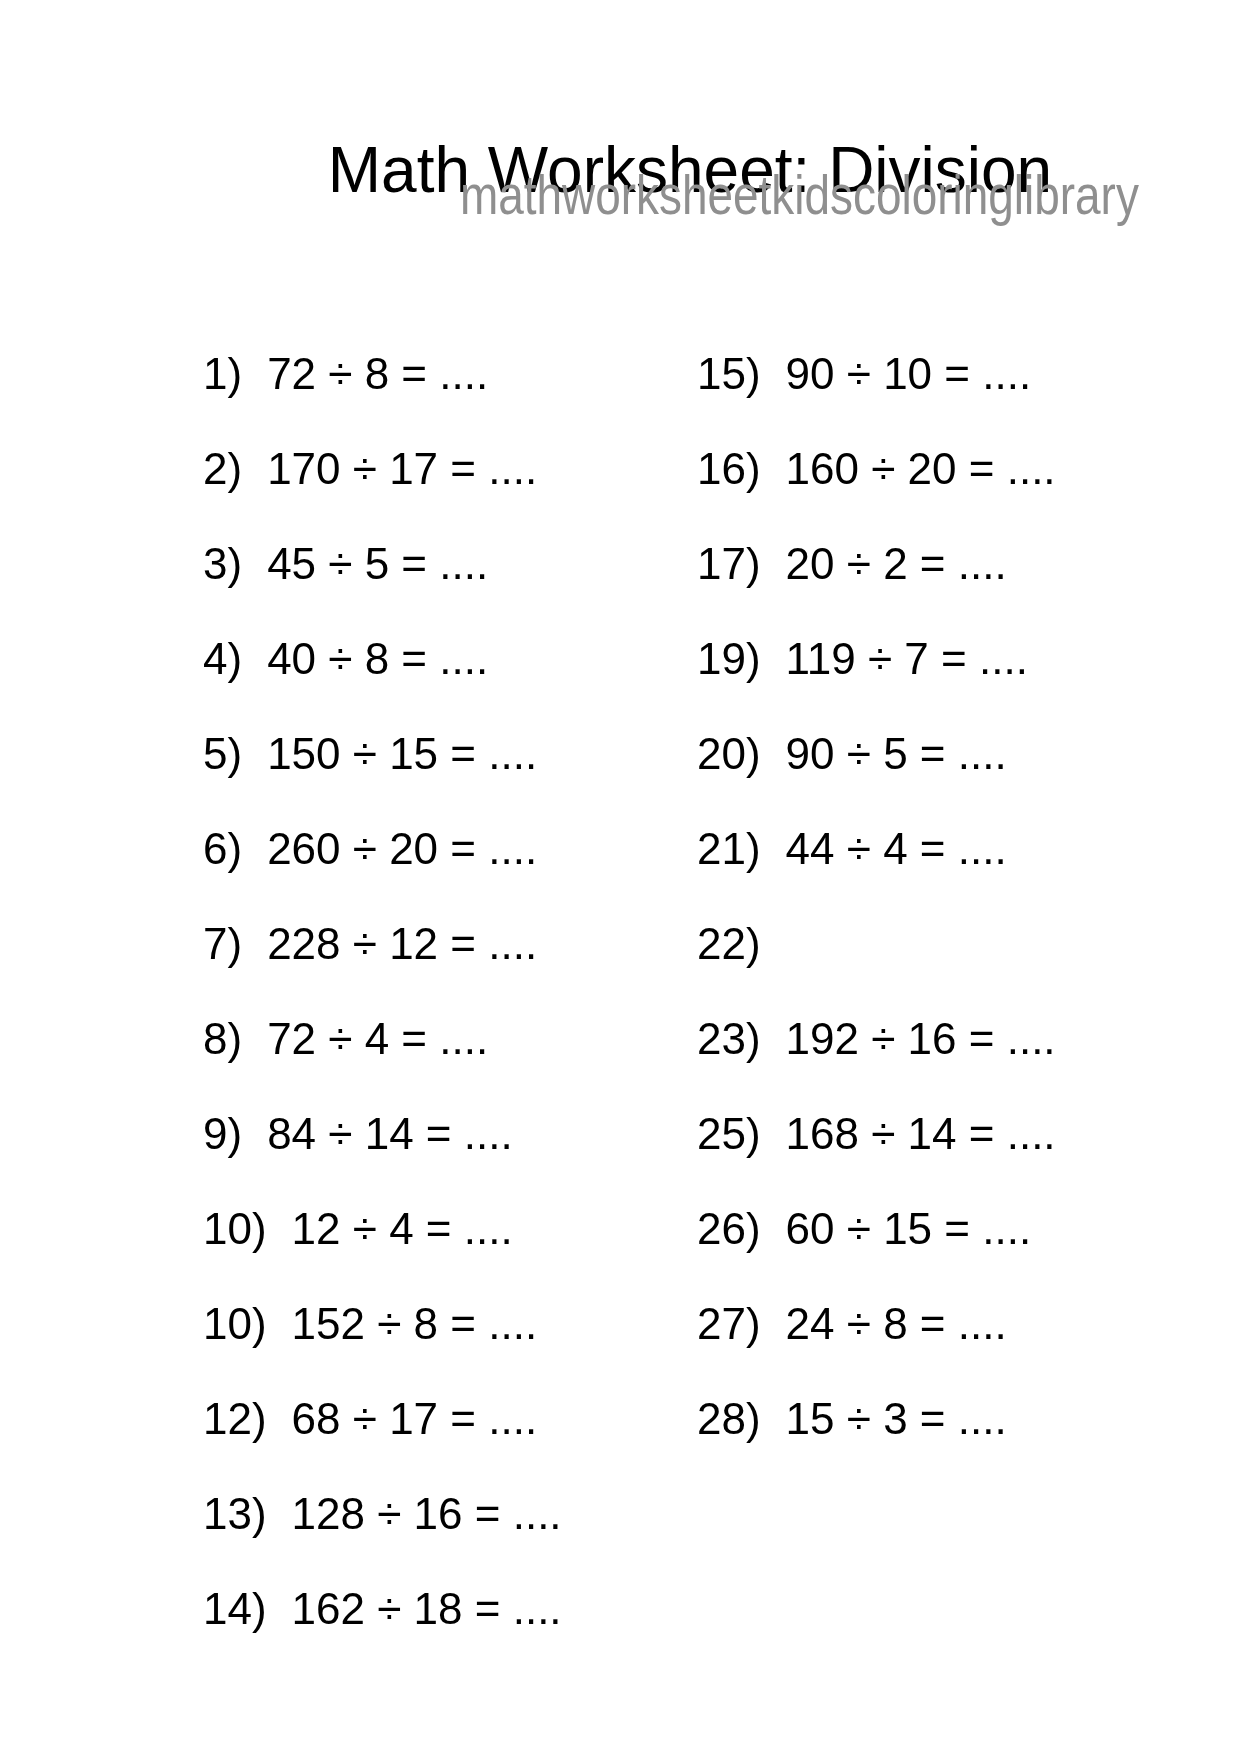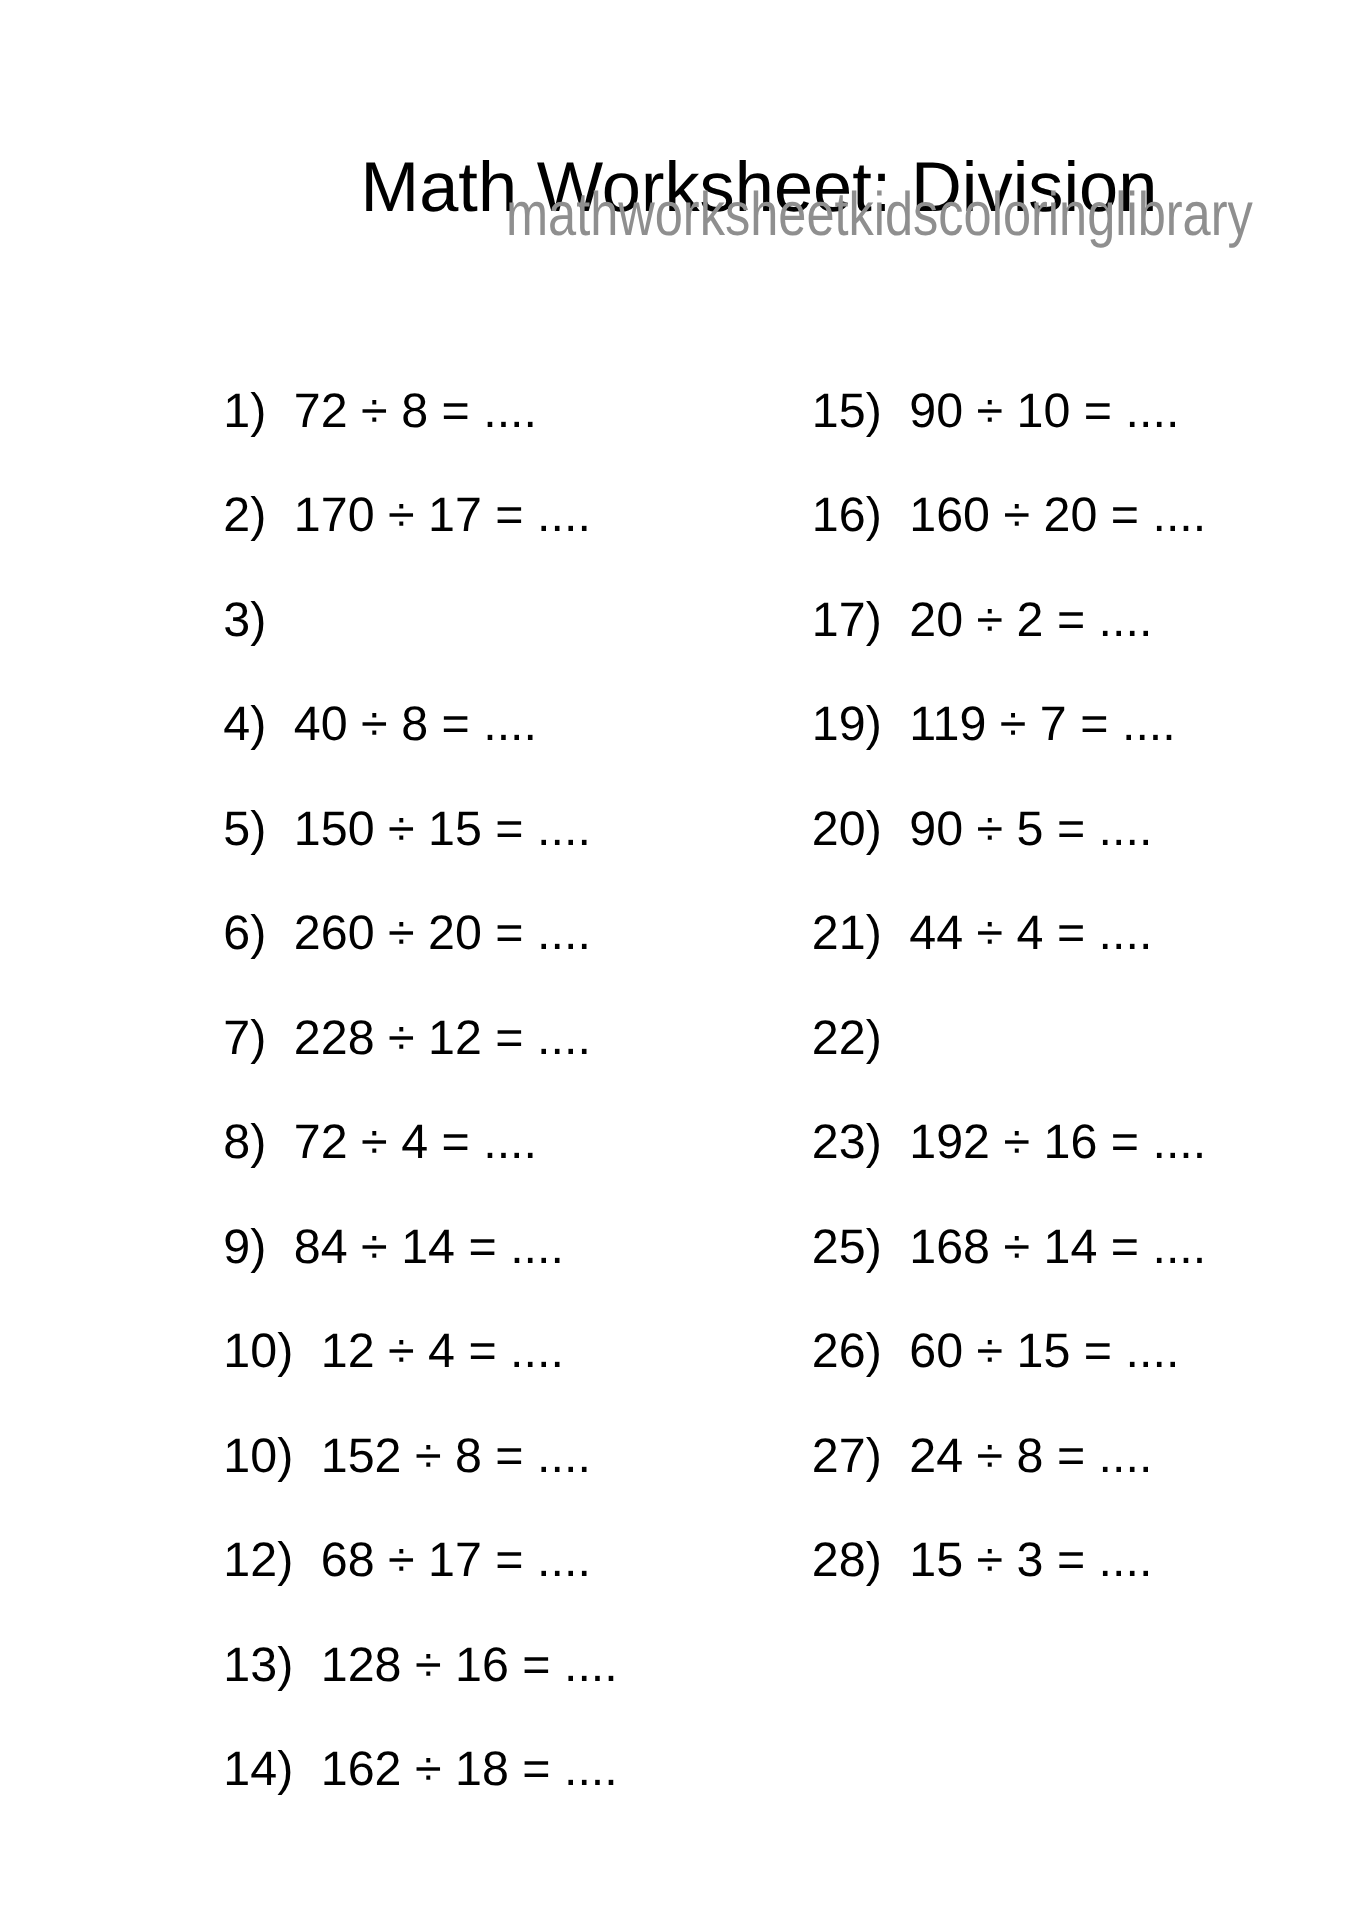--- a/index.html
+++ b/index.html
@@ -49,21 +49,21 @@
     position: absolute;
     top: 326px;
     left: 0;
     width: 1240px;
   }
   .problems-column {
     position: absolute;
     top: 0;
   }
   .problems-column.left  { left: 203px; }
-  .problems-column.right { left: 738px; }
+  .problems-column.right { left: 697px; }
   .problem-row {
     height: 95px;
     display: flex;
     align-items: center;
     font-size: 44px;
     color: #000000;
     white-space: nowrap;
   }
   .problem-number {
     margin-right: 25px;
@@ -85,20 +85,21 @@
     <span class="problem-expression">72 ÷ 8 = ....</span>
   </div>
 
   <div class="problem-row">
     <span class="problem-number">2)</span>
     <span class="problem-expression">170 ÷ 17 = ....</span>
   </div>
 
   <div class="problem-row">
     <span class="problem-number">3)</span>
+    <span class="problem-expression">45 ÷ 5 = ....</span>
   </div>
 
   <div class="problem-row">
     <span class="problem-number">4)</span>
     <span class="problem-expression">40 ÷ 8 = ....</span>
   </div>
 
   <div class="problem-row">
     <span class="problem-number">5)</span>
     <span class="problem-expression">150 ÷ 15 = ....</span>

